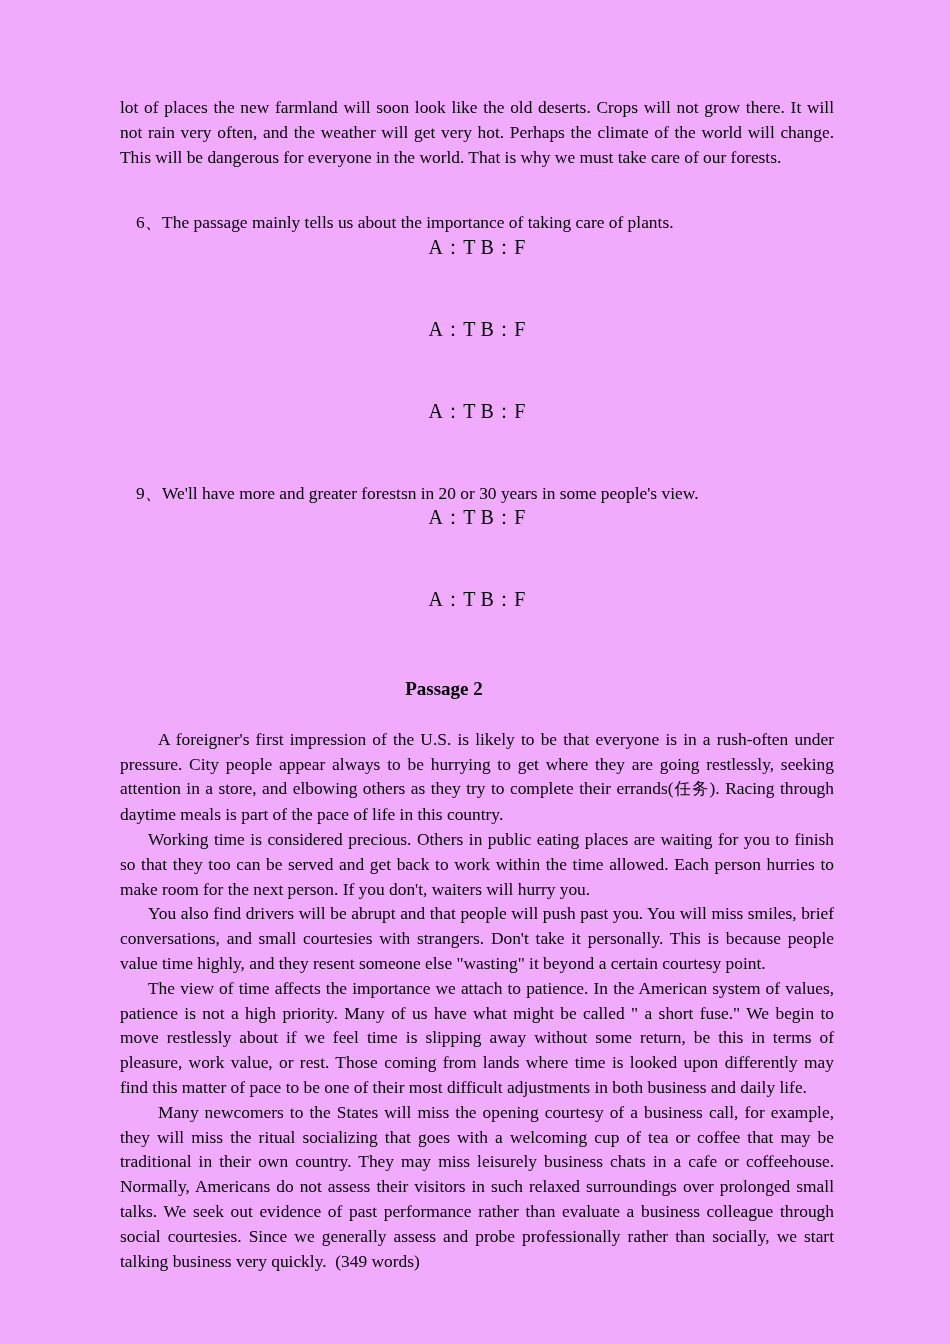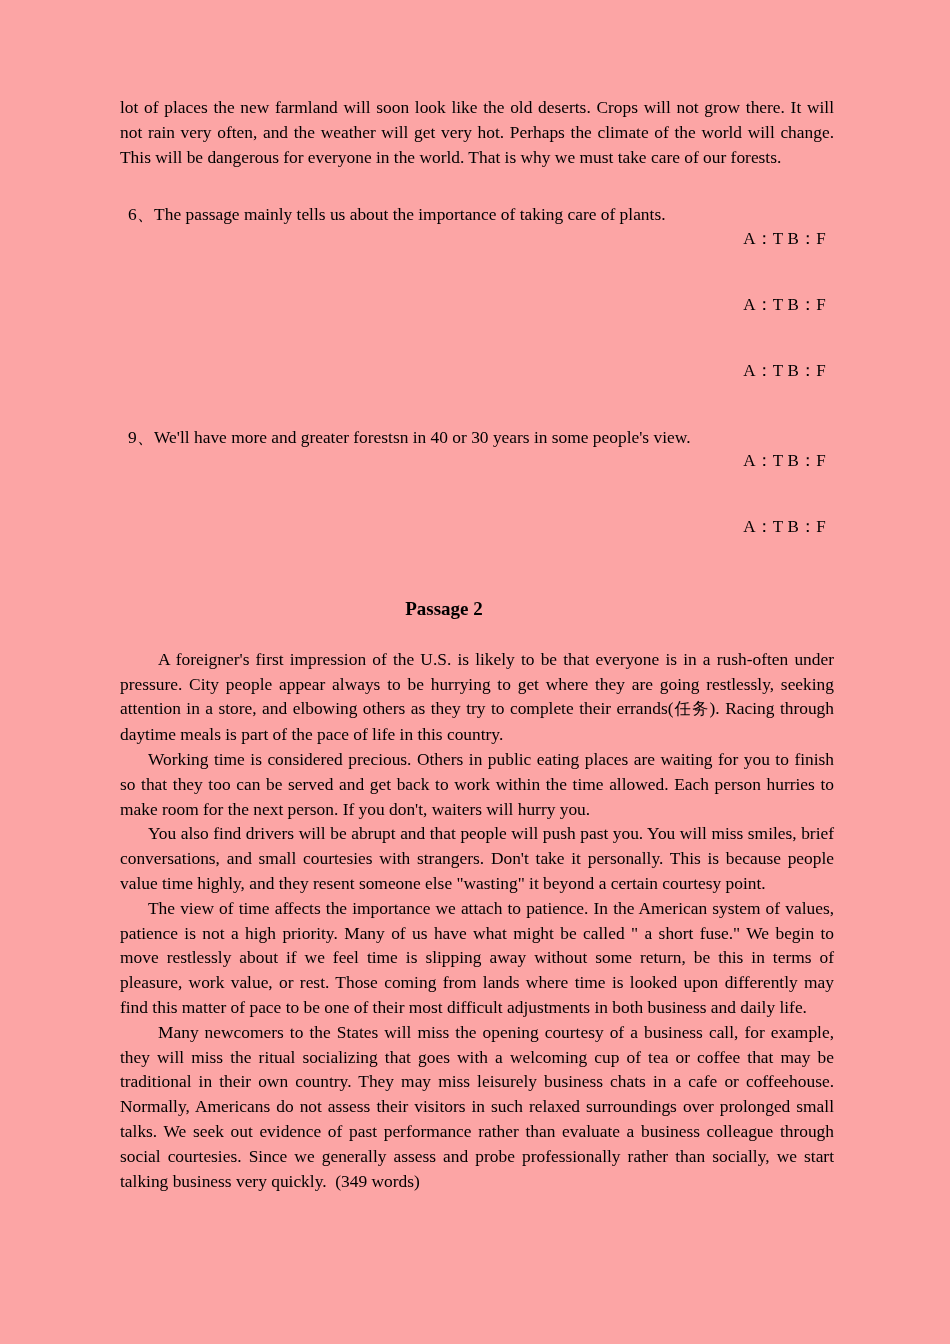--- a/index.html
+++ b/index.html
@@ -11,21 +11,21 @@
     width: 950px;
     height: 1344px;
     font-family: "Liberation Serif", "DejaVu Serif", serif;
     color: #000000;
     overflow: hidden;
   }
   .page {
     position: relative;
     width: 950px;
     height: 1344px;
-    background: #fca5a5;
+    background: #f0abfc;
     box-sizing: border-box;
   }
   .content {
     position: absolute;
     left: 120px;
     top: 95px;
     width: 714px;
   }
 
   
@@ -41,33 +41,33 @@
     text-align: justify;
   }
   .indent-sm { text-indent: 28px; }
   .indent-lg { text-indent: 38px; }
 
   
   .flow .para { margin: 0; }
 
   
   .q-block {
-    margin: 8px;
+    margin: 16px;
   }
   .q-stem {
     font-size: 17.4px;
     line-height: 24.8px;
     margin: 0;
     text-align: left;
   }
   .q-opts {
-    font-size: 17px;
+    font-size: 20px;
     line-height: 24.8px;
     margin: 0;
-    text-align: right;
+    text-align: center;
     letter-spacing: 0.2px;
   }
   .q-gap { height: 25px; }
 
   
   .passage-head {
     font-size: 19px;
     line-height: 24.8px;
     font-weight: bold;
     text-align: center;
@@ -101,21 +101,21 @@
         <div class="q-gap"></div>
         <div class="q-block">
           <p class="q-opts" data-bind="document.questions.1.options">A：T   B：F</p>
         </div>
         <div class="q-gap"></div>
         <div class="q-block">
           <p class="q-opts" data-bind="document.questions.2.options">A：T   B：F</p>
         </div>
         <div class="q-gap"></div>
         <div class="q-block">
-          <p class="q-stem"><span data-bind="document.questions.3.number">9、</span><span data-bind="document.questions.3.stem">We'll have more and greater forestsn in 40 or 30 years in some people's view.</span></p>
+          <p class="q-stem"><span data-bind="document.questions.3.number">9、</span><span data-bind="document.questions.3.stem">We'll have more and greater forestsn in 20 or 30 years in some people's view.</span></p>
           <p class="q-opts" data-bind="document.questions.3.options">A：T   B：F</p>
         </div>
         <div class="q-gap"></div>
         <div class="q-block">
           <p class="q-opts" data-bind="document.questions.4.options">A：T   B：F</p>
         </div>
       </div>
 
     <div class="head-gap-top"></div>
 

